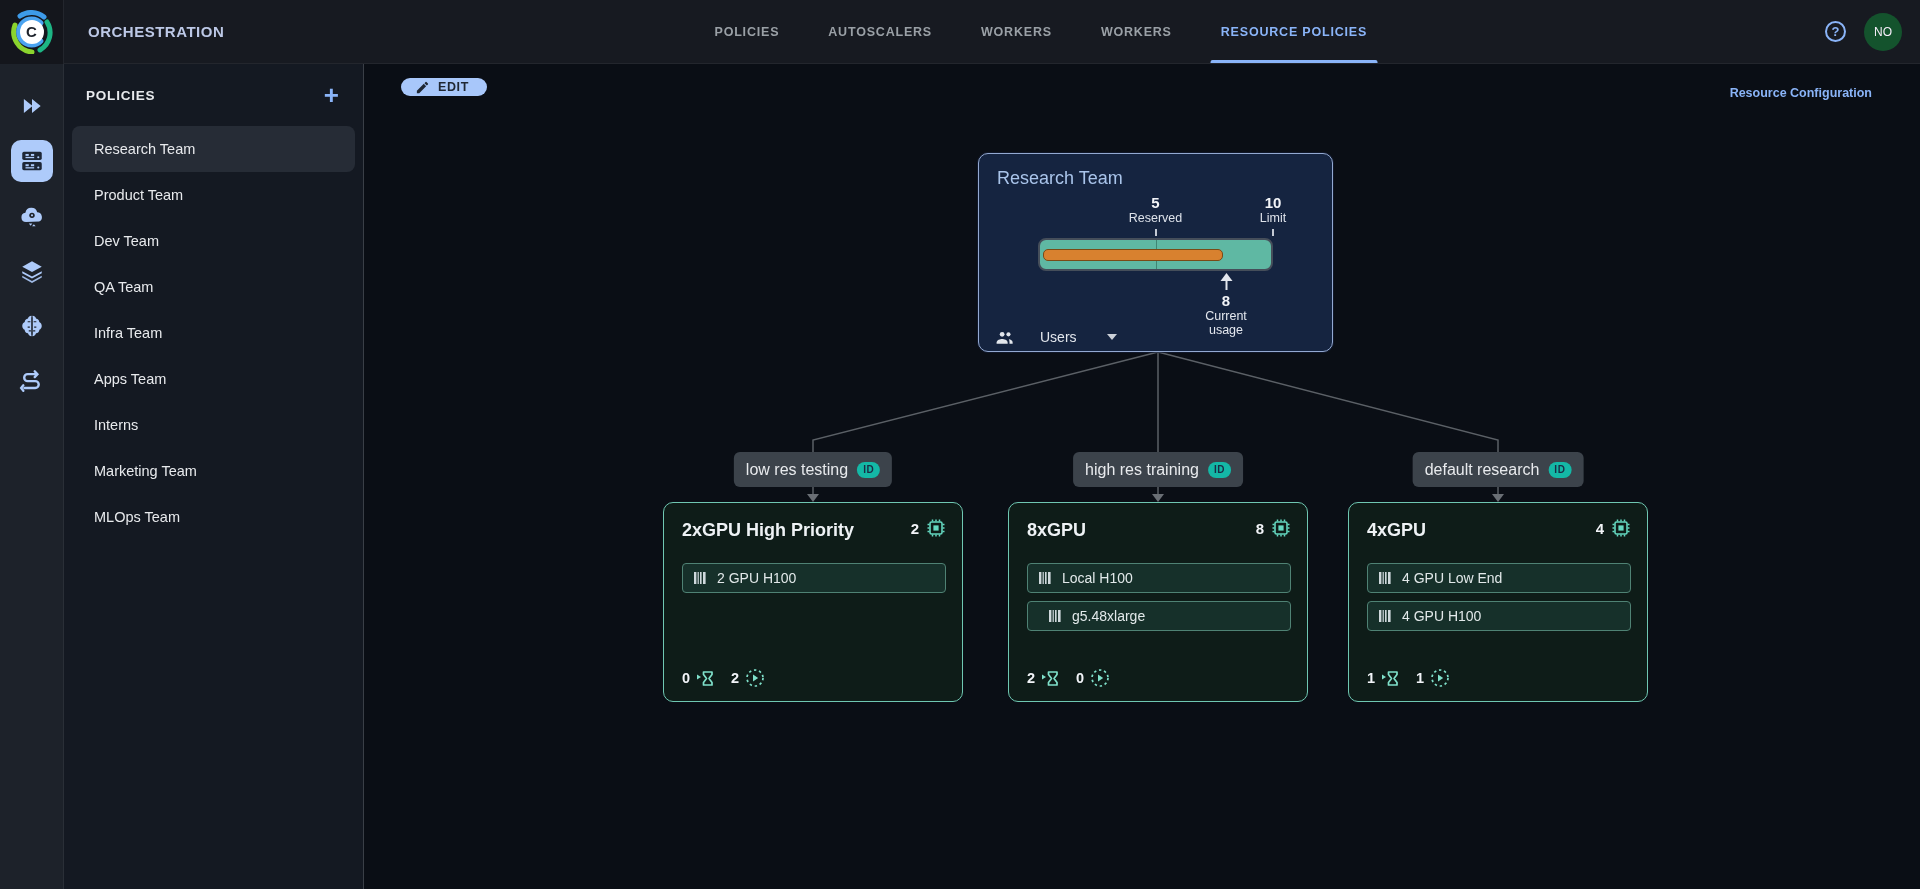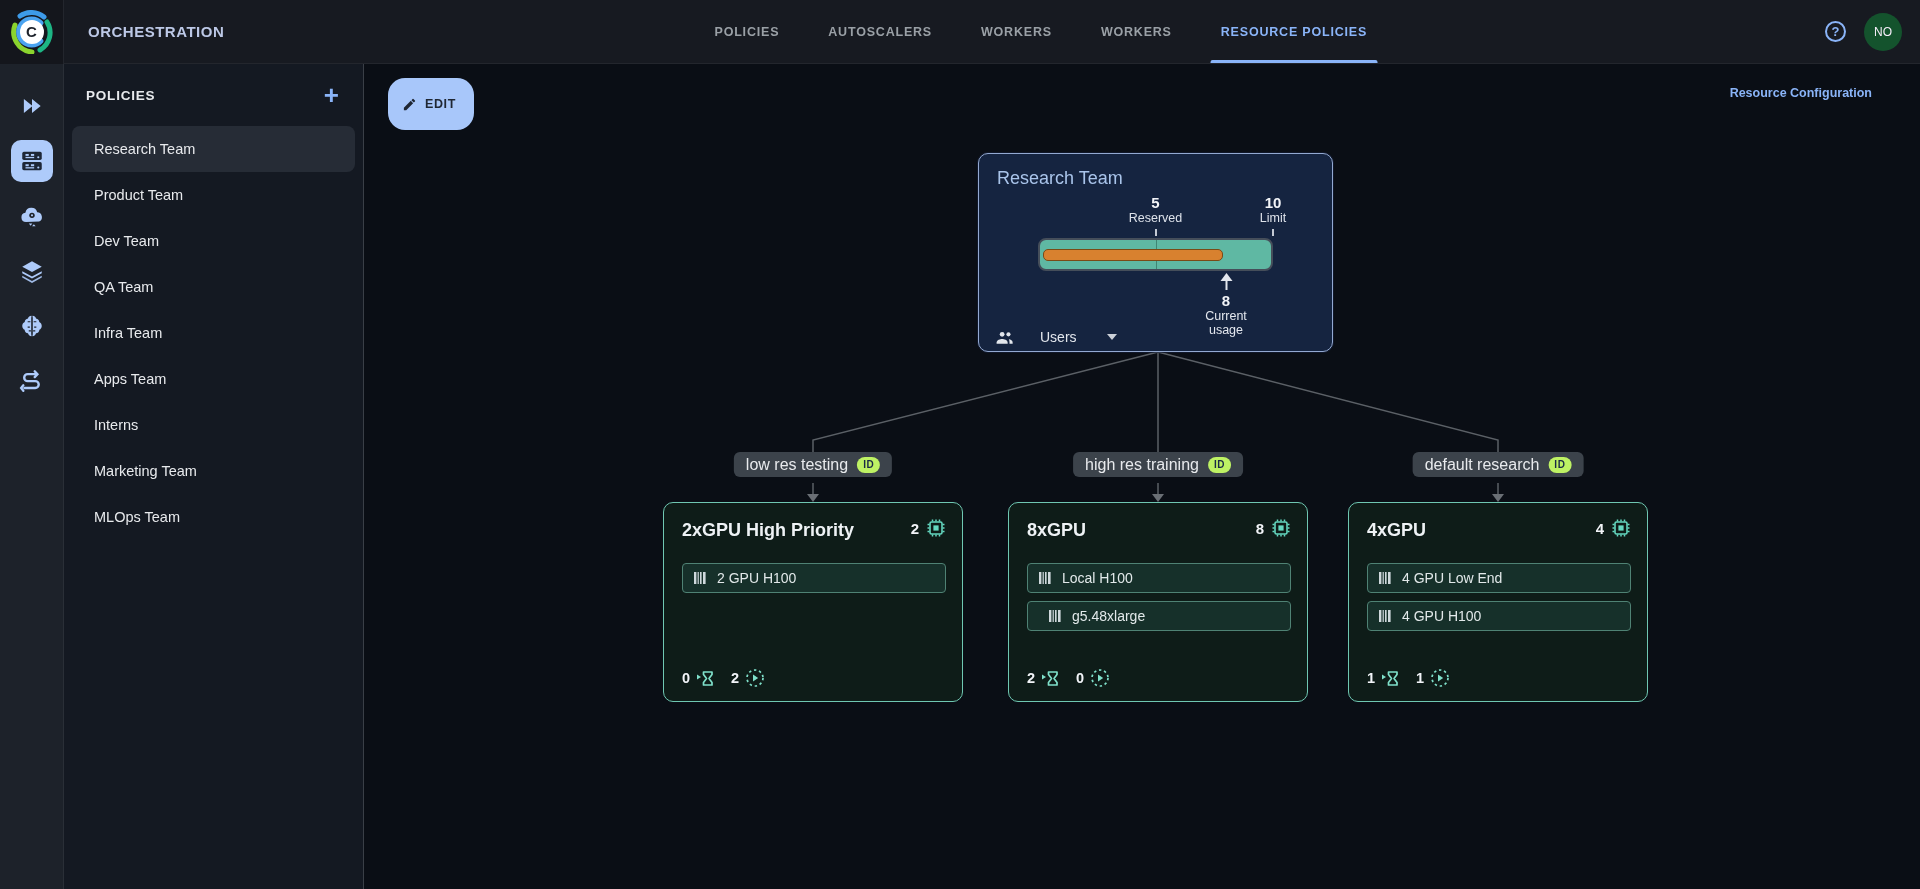--- a/index.html
+++ b/index.html
@@ -38,21 +38,21 @@
   .policies-head { display:flex; align-items:center; justify-content:space-between; padding:0 16px 0 14px;
                    height:62px; }
   .policies-title { font-size:13.5px; font-weight:bold; letter-spacing:.8px; color:#e8eaed; }
   .add-btn { color:#8ab4f8; font-size:26px; font-weight:bold; line-height:20px; cursor:pointer; }
   .policy-item { height:46px; display:flex; align-items:center; padding-left:22px; color:#e8eaed;
                  font-size:14.5px; border-radius:8px; cursor:pointer; }
   .policy-item.selected { background:#262c36; }
 
   
   .canvas { position:relative; flex:1; background:#0a0e15; }
-  .edit-btn { position:absolute; left:24px; top:14px; height:52px; padding:0 18px 0 14px; border-radius:17px;
+  .edit-btn { position:absolute; left:37px; top:14px; height:18px; padding:0 18px 0 14px; border-radius:17px;
               background:#a8c7fa; color:#1f2733; font-size:12.5px; font-weight:bold; letter-spacing:.6px;
               display:flex; align-items:center; gap:8px; cursor:pointer; }
   .res-config { position:absolute; right:48px; top:22px; color:#8ab4f8; font-size:12.5px; font-weight:bold; cursor:pointer; }
 
   svg.edges { position:absolute; left:0; top:0; width:1556px; height:825px; pointer-events:none; }
 
   
   .root-node { position:absolute; left:614px; top:89px; width:355px; height:199px; background:#152440;
                border:1.5px solid #93a9d1; border-radius:10px; box-shadow:0 0 0 1px rgba(20,30,55,.6); cursor:pointer; }
   .root-title { position:absolute; left:18px; top:14px; font-size:18px; color:#a9c4ea; }
@@ -71,24 +71,24 @@
                border-bottom:8px solid #e3e7ee; margin:0 auto; }
   .cur-stem { width:2px; height:9px; background:#e3e7ee; margin:0 auto; }
   .cur-val { font-size:15px; font-weight:bold; color:#f2f4f8; margin-top:2px; }
   .cur-lab { font-size:12.5px; }
   .users-row { position:absolute; left:16px; top:175px; display:flex; align-items:center; gap:26px;
                color:#e2e6ec; font-size:14px; cursor:pointer; }
   .caret { width:0; height:0; border-left:5px solid transparent; border-right:5px solid transparent;
            border-top:6px solid #ccd1d9; margin-left:4px; }
 
   
-  .edge-label { position:absolute; top:388px; transform:translateX(-50%); height:25px; background:#3c434b;
+  .edge-label { position:absolute; top:388px; transform:translateX(-50%); height:35px; background:#3c434b;
                 border-radius:6px; display:flex; align-items:center; padding:0 12px; gap:9px;
                 color:#e8eaed; font-size:16px; white-space:nowrap; cursor:pointer; }
-  .id-badge { background:#bef264; color:#1a2b45; font-size:10px; font-weight:bold; border-radius:8px;
+  .id-badge { background:#14b8a6; color:#1a2b45; font-size:10px; font-weight:bold; border-radius:8px;
               padding:2.5px 6px; letter-spacing:.5px; cursor:pointer; }
 
   
   .wcard { position:absolute; top:438px; width:300px; height:200px; background:#0e1c18;
            border:1.5px solid #6fc7b2; border-radius:10px; cursor:pointer; }
   .wcard-title { position:absolute; left:18px; top:17px; font-size:18px; font-weight:bold; color:#eef2f5; }
   .wcard-count { position:absolute; right:16px; top:15px; display:flex; align-items:center; gap:7px;
                  font-size:15px; font-weight:bold; color:#f2f4f8; }
   .chip { position:absolute; left:18px; width:264px; height:30px; background:#16302a; border:1px solid #4f8274;
           border-radius:4px; display:flex; align-items:center; gap:10px; padding:0 10px;

